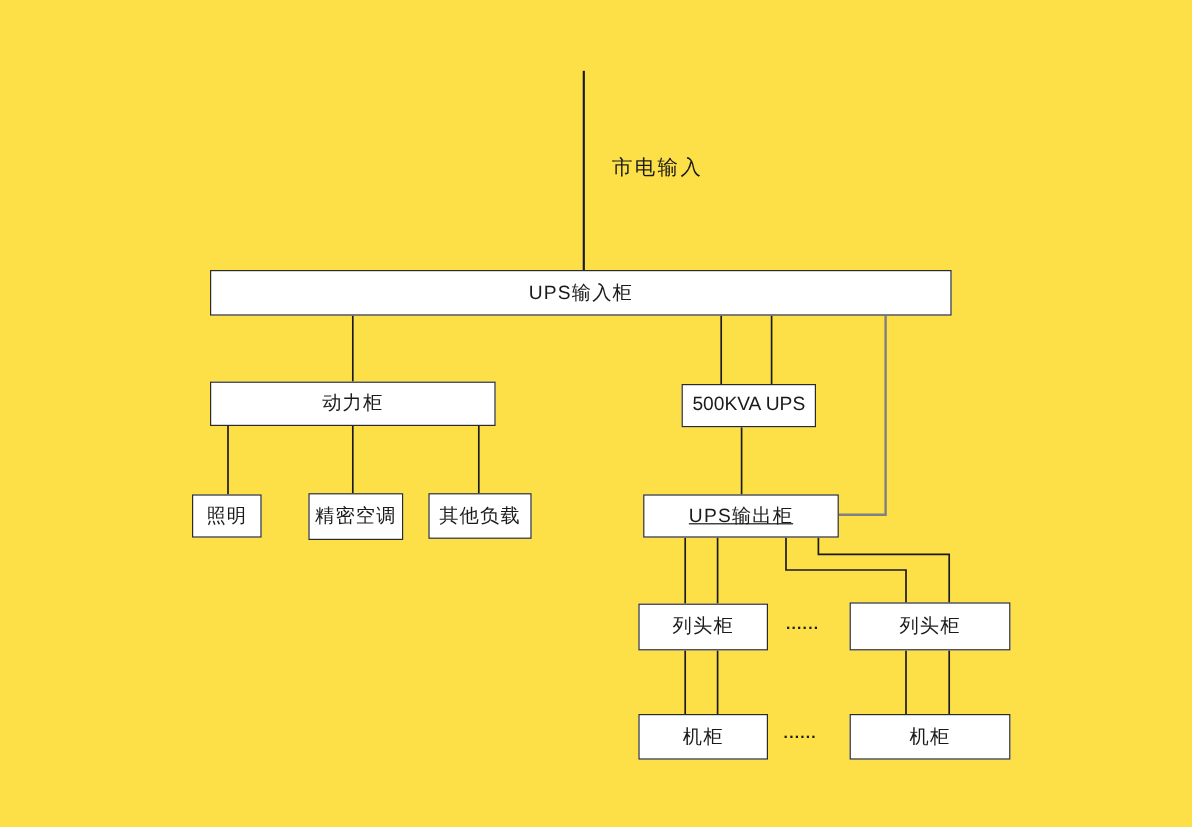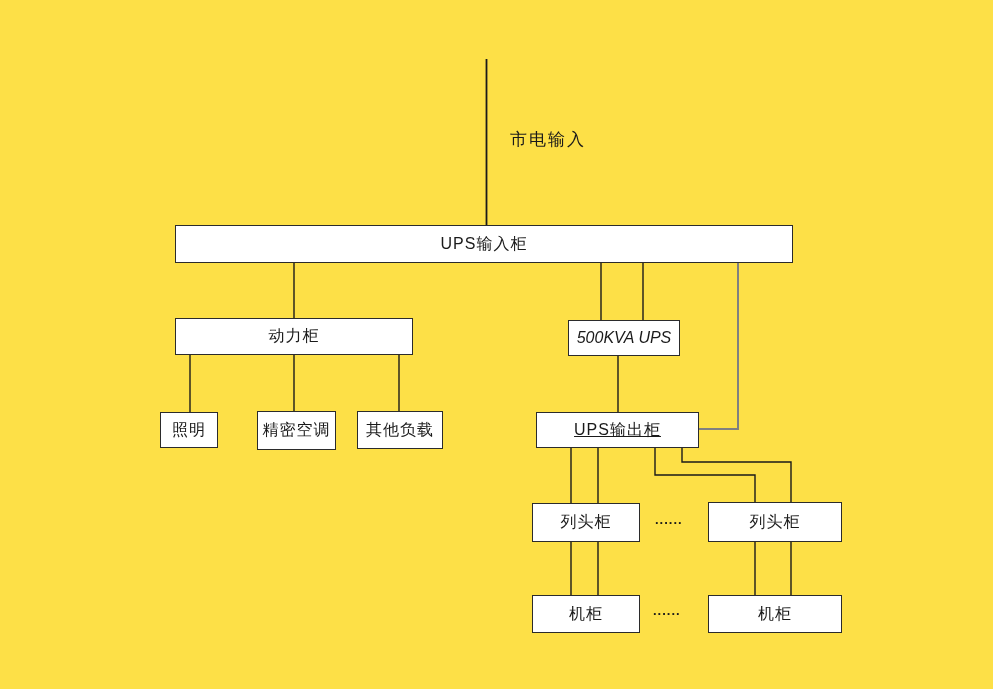--- a/index.html
+++ b/index.html
@@ -89,21 +89,21 @@
   <div class="node" style="left:175px; top:318px; width:238px; height:37px;">动力柜</div>
 
   <div class="node" style="left:175px; top:225px; width:618px; height:38px;">UPS输入柜</div>
 
   <div class="node" style="left:160px; top:412px; width:58px; height:36px;text-align:center;">照明</div>
 
   <div class="node" style="left:357px; top:411px; width:86px; height:38px;">其他负载</div>
 
   <div class="node" style="left:257px; top:411px; width:79px; height:39px;">精密空调</div>
 
-  <div class="node" style="left:568px; top:320px; width:112px; height:36px; letter-spacing:0;font-style:italic;">500KVA UPS</div>
+  <div class="node" style="left:568px; top:320px; width:112px; height:36px; letter-spacing:0;">500KVA UPS</div>
 
   <div class="node" style="left:536px; top:412px; width:163px; height:36px;text-decoration:underline;">UPS输出柜</div>
 
   <div class="node" style="left:532px; top:503px; width:108px; height:39px;">列头柜</div>
 
   <div class="node" style="left:708px; top:502px; width:134px; height:40px;">列头柜</div>
 
   <div class="node" style="left:532px; top:595px; width:108px; height:38px;">机柜</div>
 
   <div class="node" style="left:708px; top:595px; width:134px; height:38px;">机柜</div>

